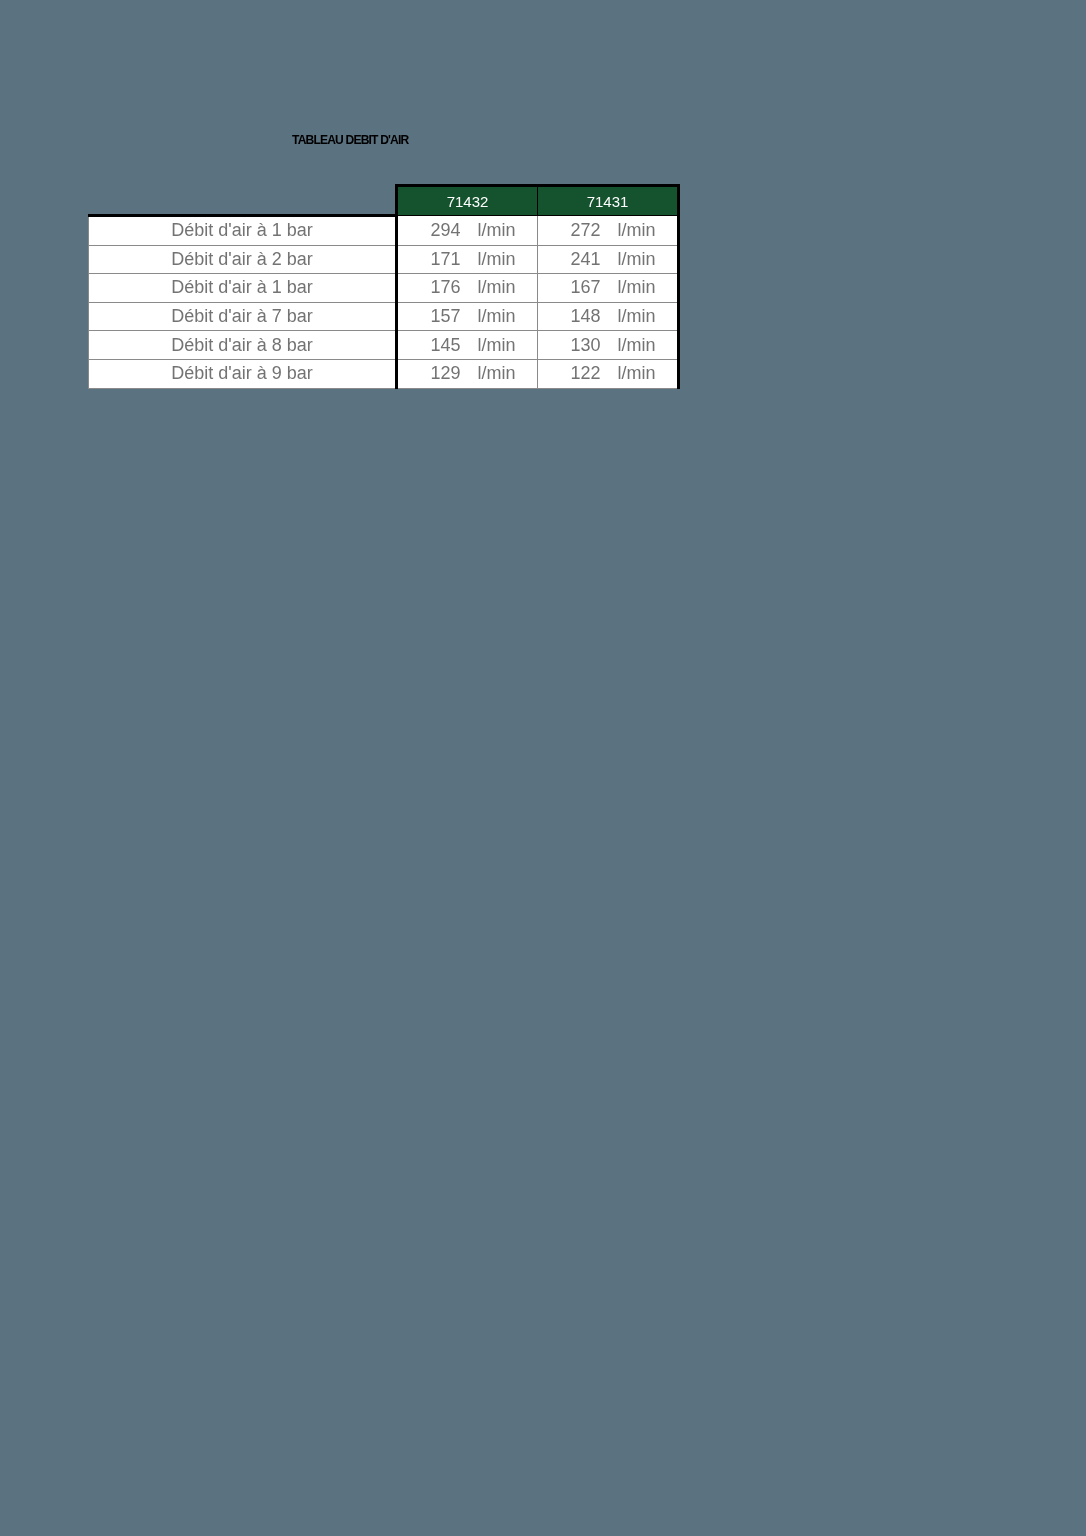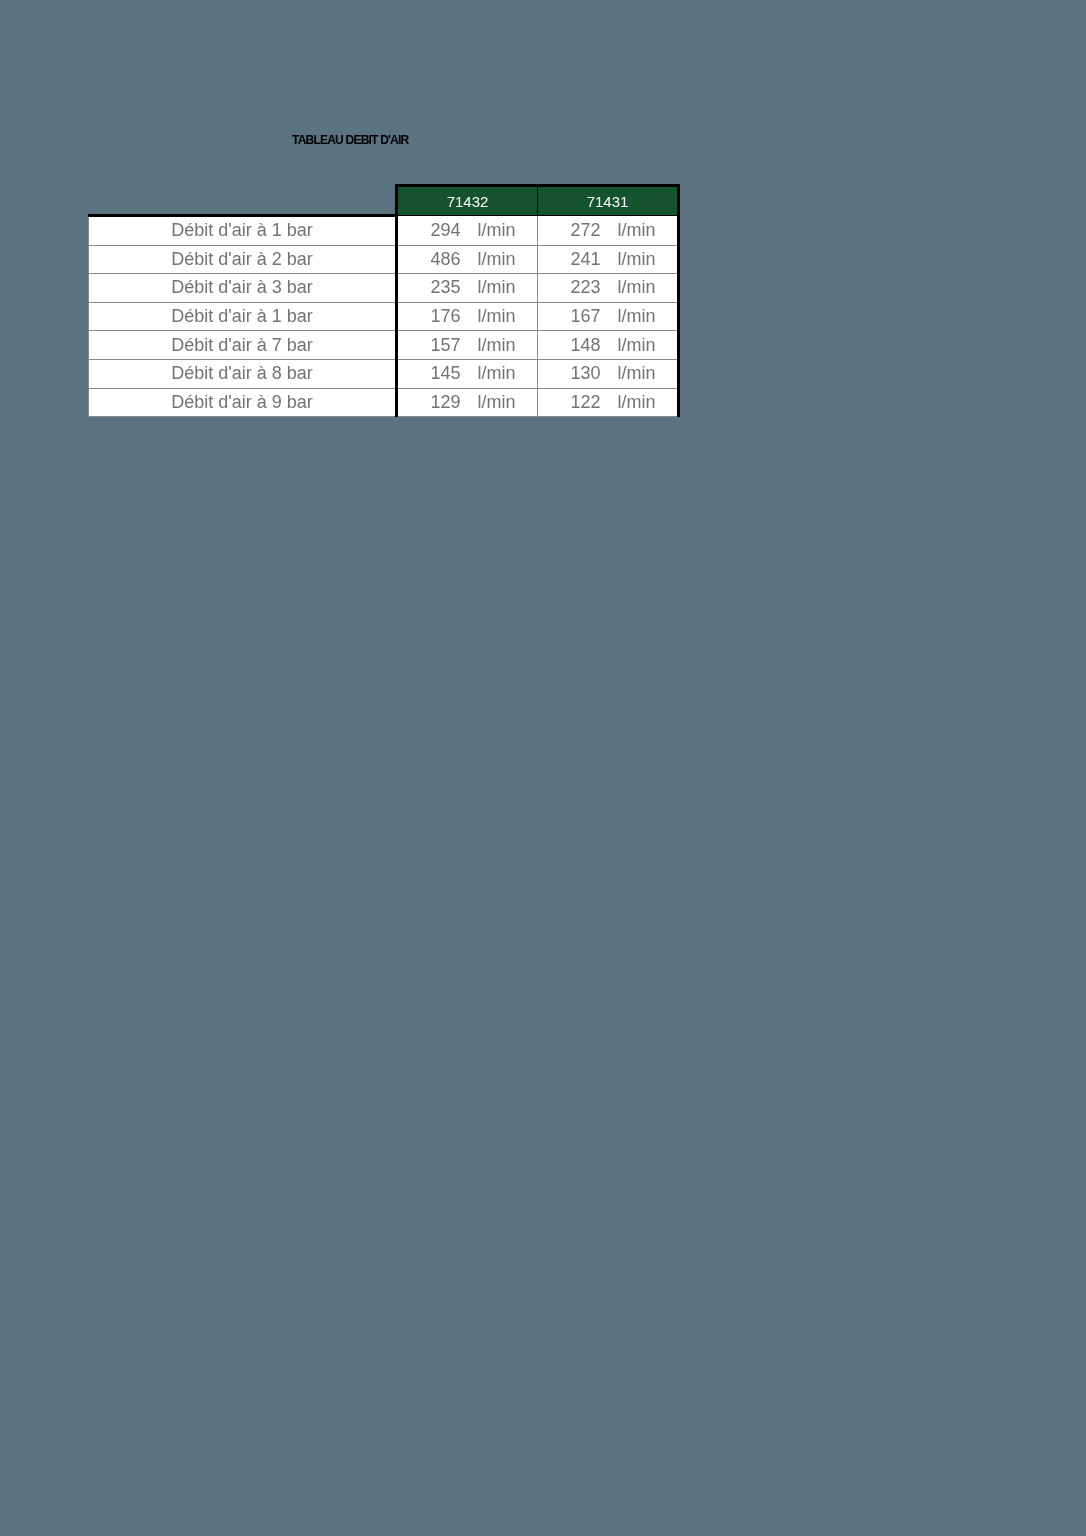--- a/index.html
+++ b/index.html
@@ -128,36 +128,27 @@
             <span class="val-inner"><span class="num">294</span><span class="unit">l/min</span></span>
           </td>
           <td class="val-cell last-val">
             <span class="val-inner"><span class="num">272</span><span class="unit">l/min</span></span>
           </td>
         </tr>
 
         <tr>
           <td class="label-cell">Débit d'air à 2 bar</td>
           <td class="val-cell first-val">
-            <span class="val-inner"><span class="num">486</span><span class="unit">l/min</span></span>
+            <span class="val-inner"><span class="num">171</span><span class="unit">l/min</span></span>
           </td>
           <td class="val-cell last-val">
             <span class="val-inner"><span class="num">241</span><span class="unit">l/min</span></span>
           </td>
         </tr>
 
-        <tr>
-          <td class="label-cell">Débit d'air à 3 bar</td>
-          <td class="val-cell first-val">
-            <span class="val-inner"><span class="num">235</span><span class="unit">l/min</span></span>
-          </td>
-          <td class="val-cell last-val">
-            <span class="val-inner"><span class="num">223</span><span class="unit">l/min</span></span>
-          </td>
-        </tr>
 
 
 
         <tr>
           <td class="label-cell">Débit d'air à 1 bar</td>
           <td class="val-cell first-val">
             <span class="val-inner"><span class="num">176</span><span class="unit">l/min</span></span>
           </td>
           <td class="val-cell last-val">
             <span class="val-inner"><span class="num">167</span><span class="unit">l/min</span></span>

